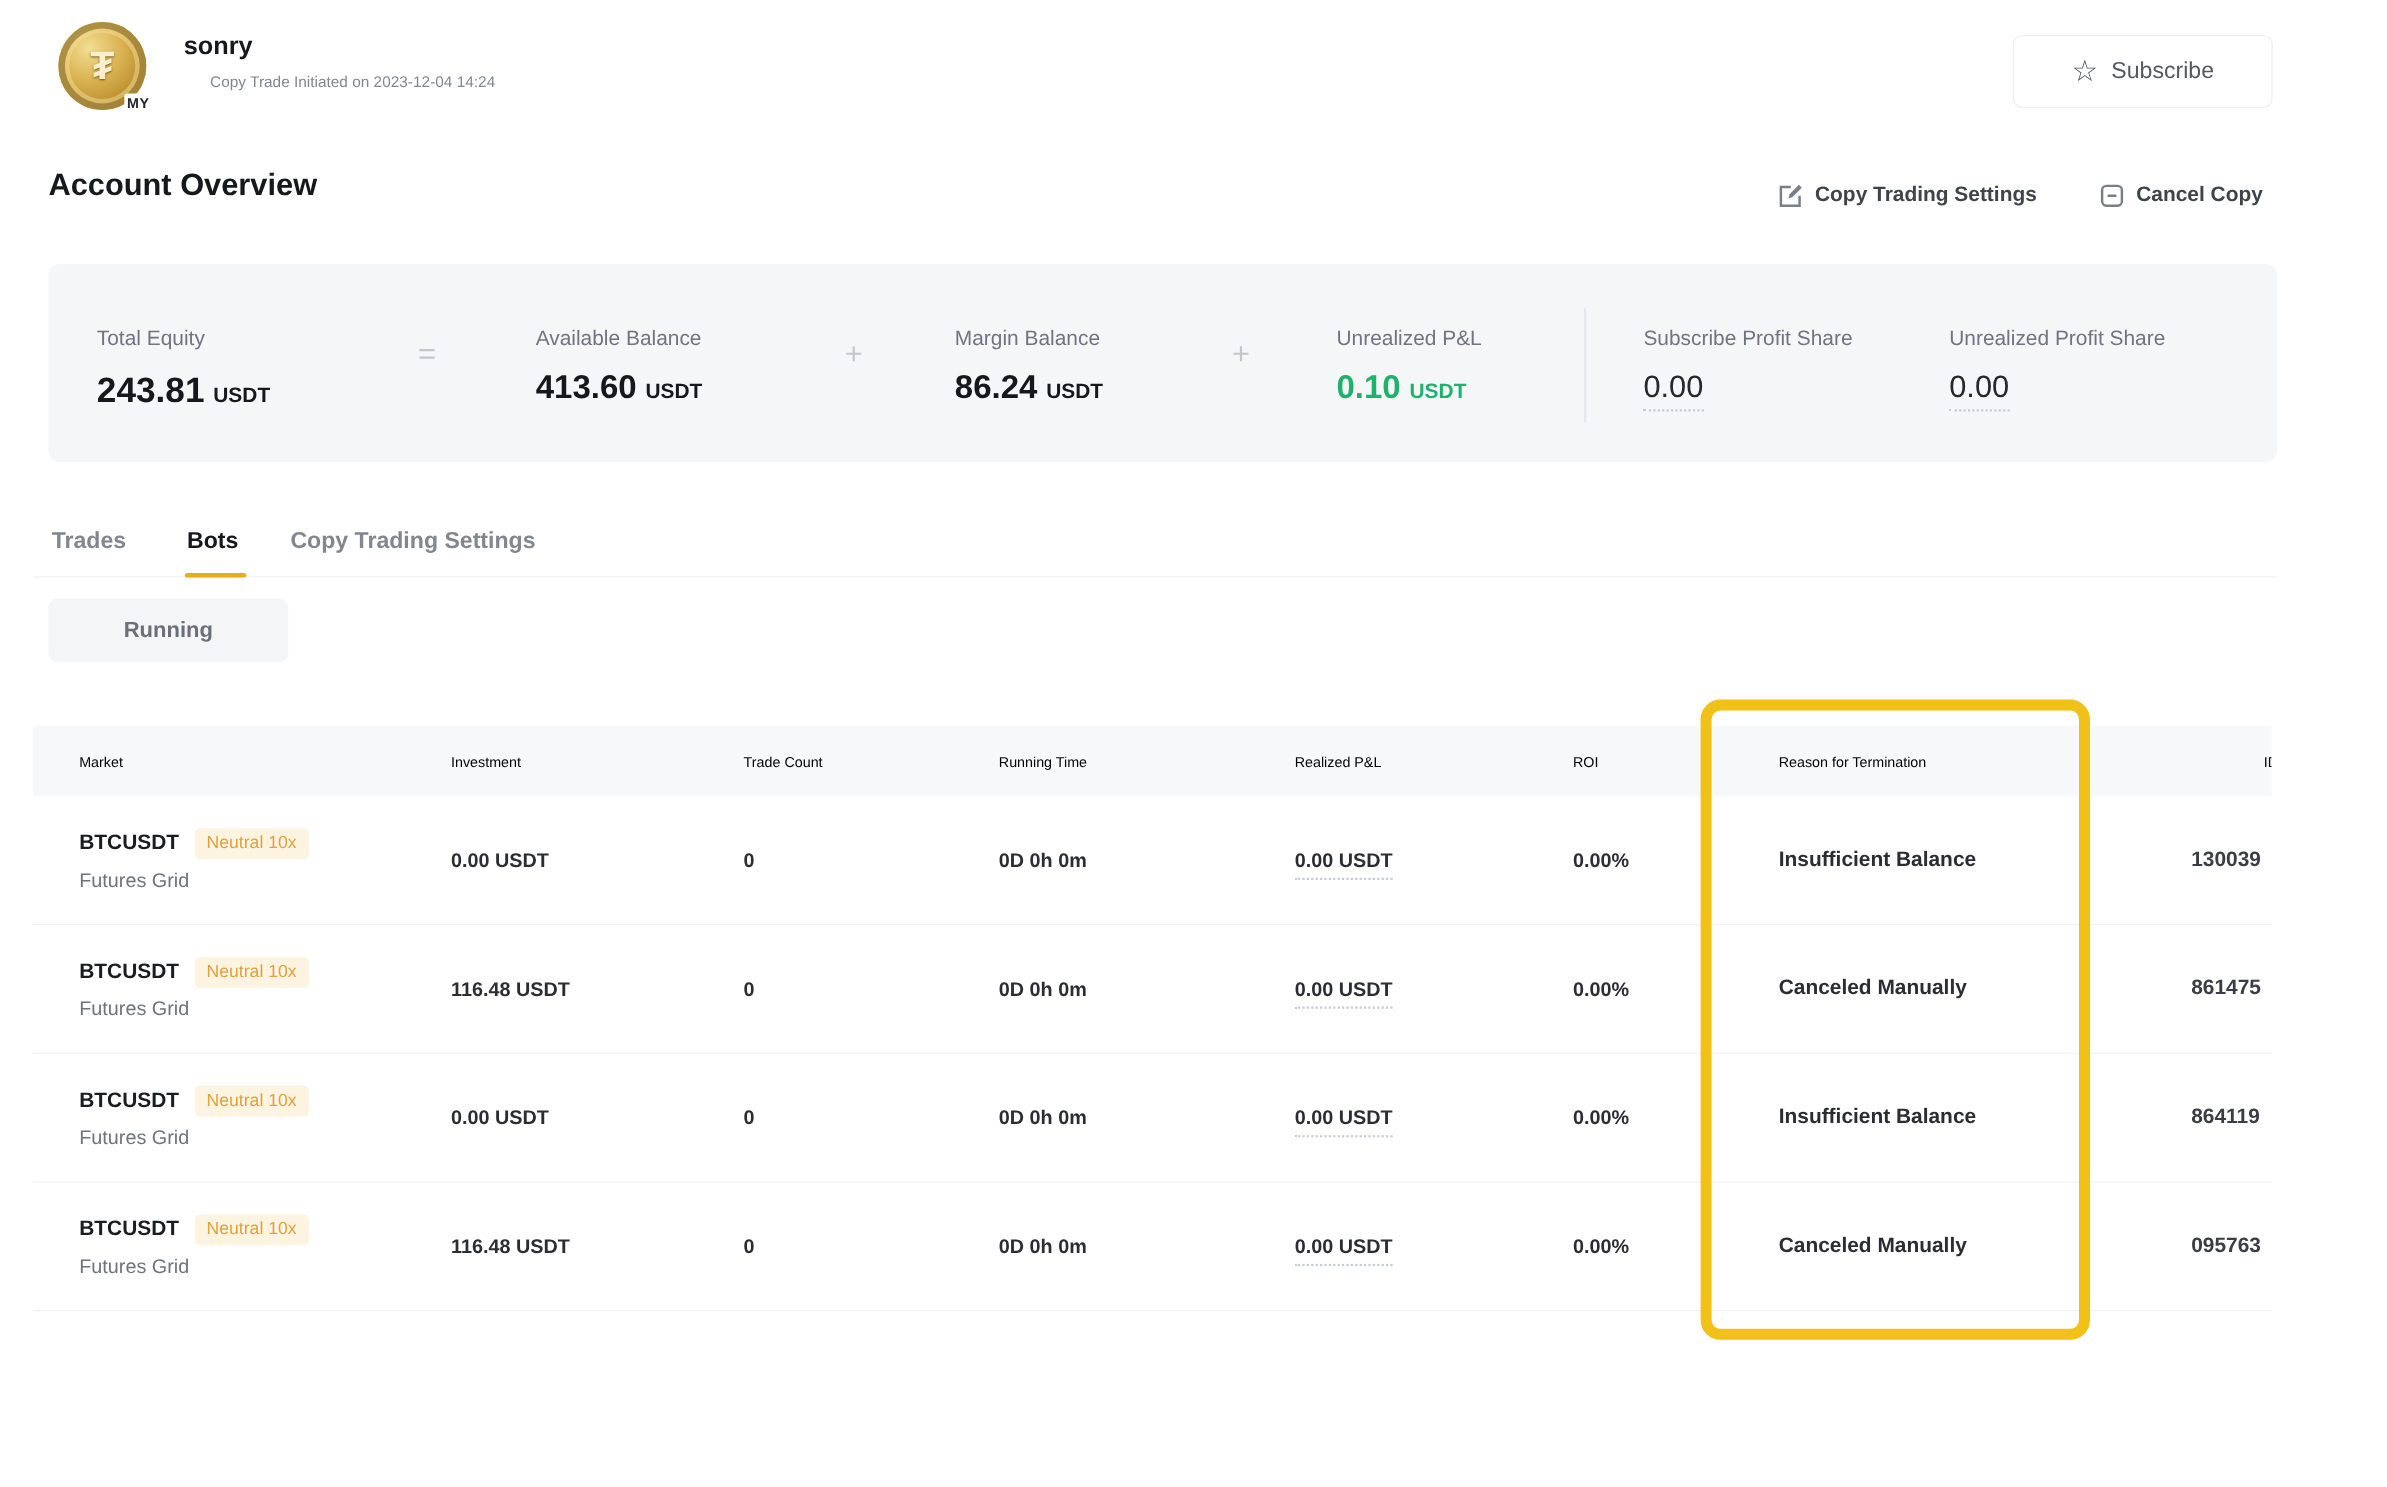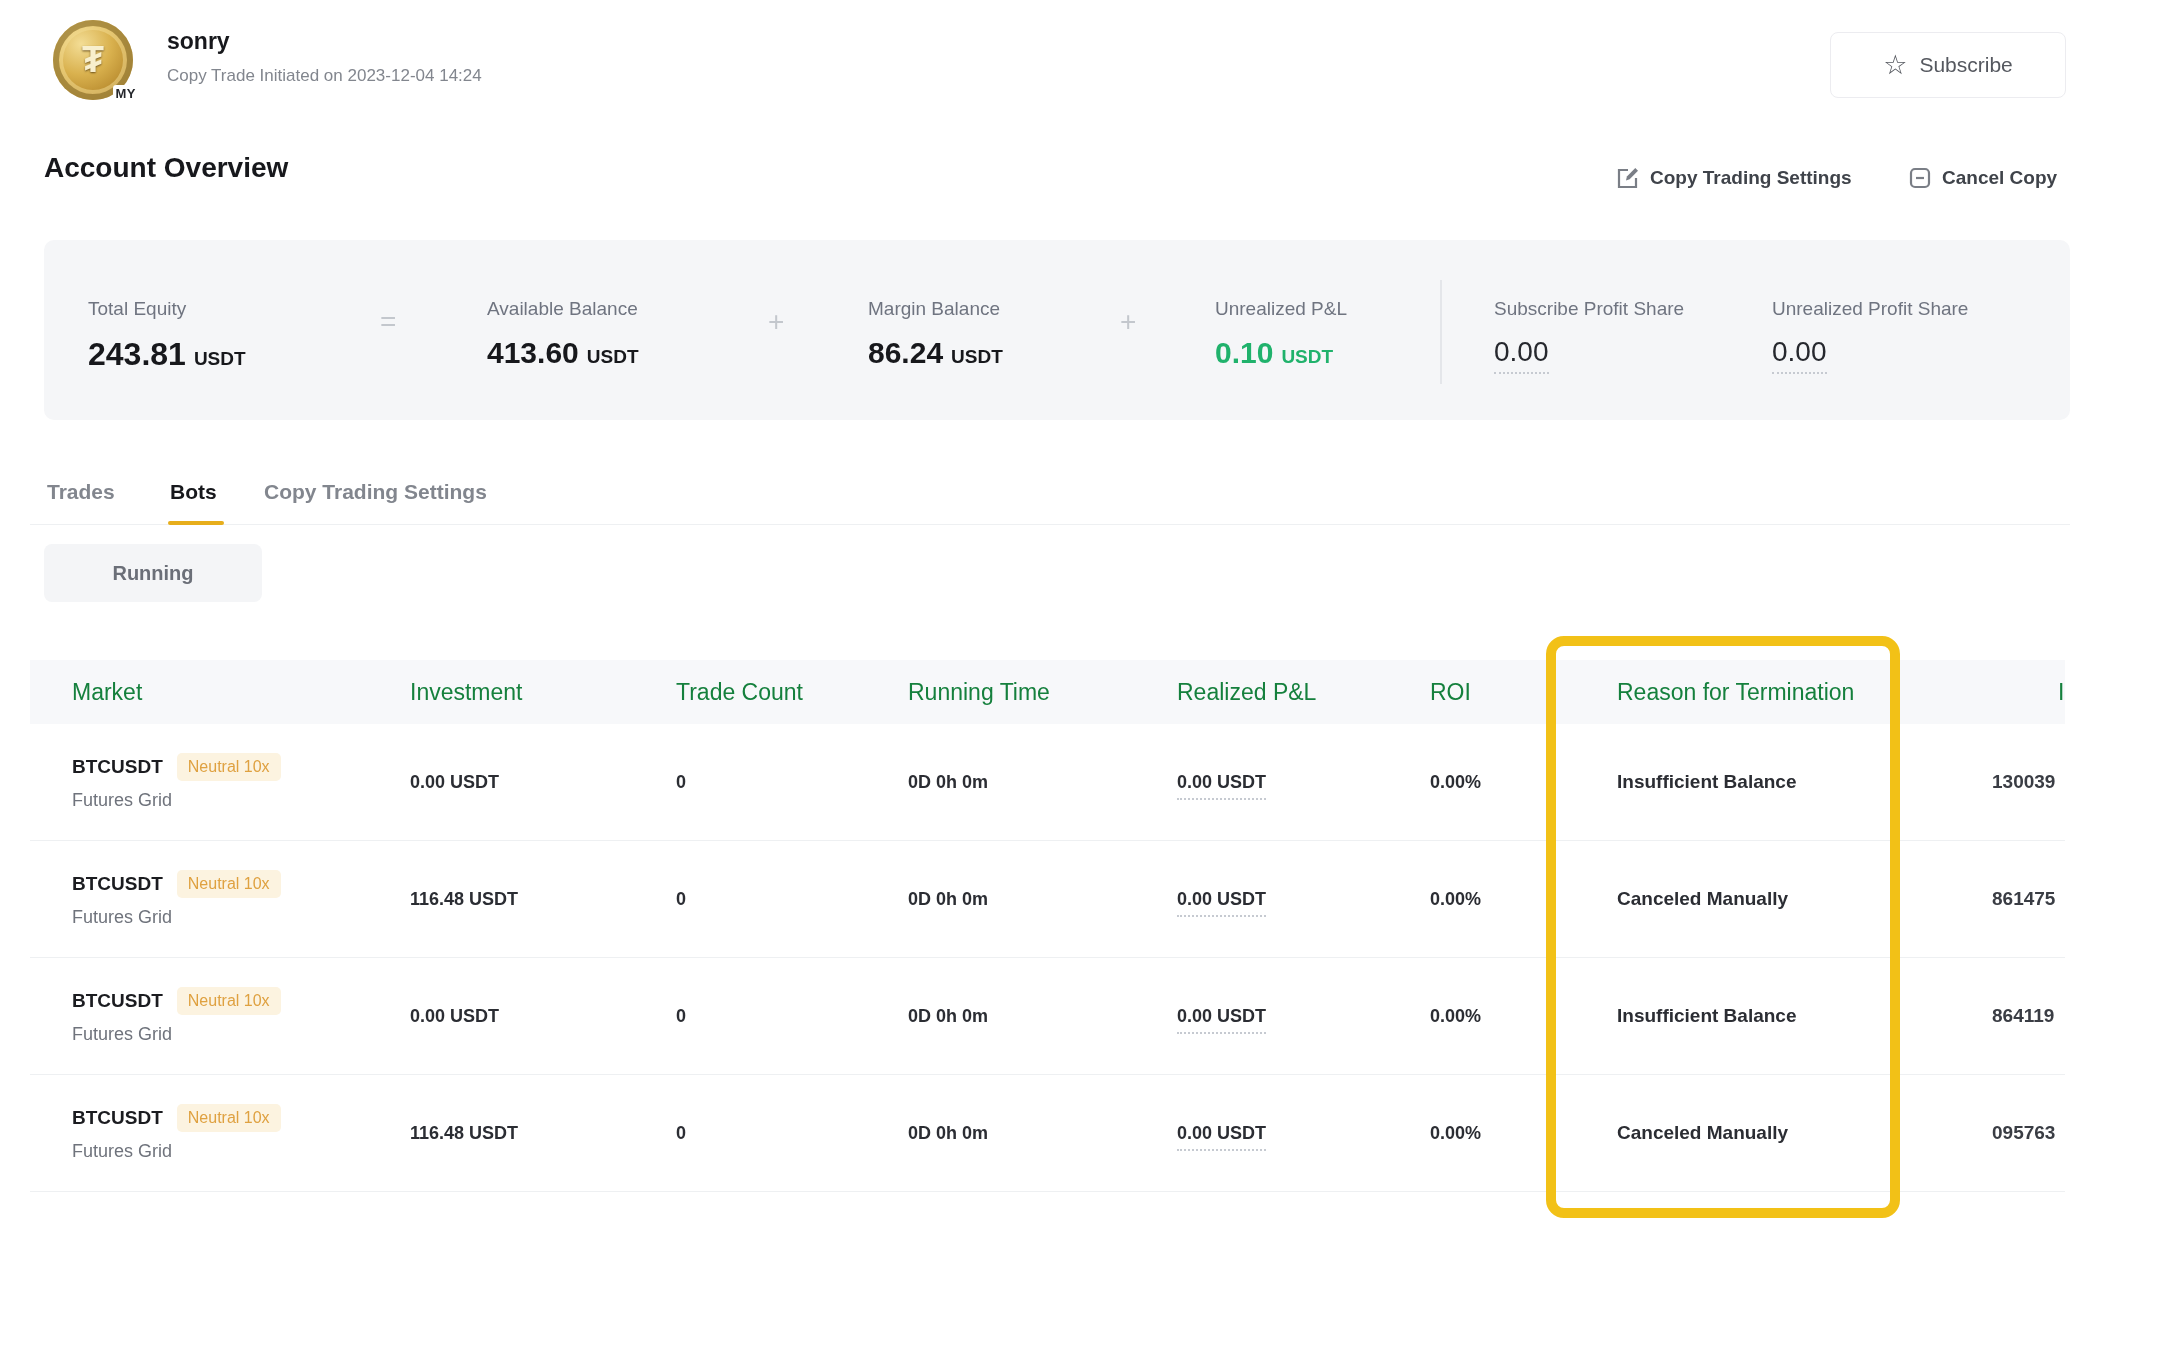--- a/index.html
+++ b/index.html
@@ -12,21 +12,21 @@
   .avatar-wrap { position:relative; width:80px; height:80px; }
   .avatar { width:80px; height:80px; border-radius:50%;
     background:radial-gradient(circle at 35% 30%, #f3dd95 0%, #d9b14e 40%, #b5872b 75%, #7d5f17 100%);
     box-shadow:inset 0 0 0 6px rgba(122,92,24,.55), inset 0 0 0 10px rgba(243,221,149,.5);
     display:flex; align-items:center; justify-content:center; }
   .avatar-symbol { font-size:36px; font-weight:bold; color:#f8efcd; text-shadow:0 1px 2px #6d511a; }
   .avatar-badge { position:absolute; right:-6px; bottom:-2px; background:#fff; color:#24262b;
     font-size:13px; font-weight:bold; padding:1px 3px; border-radius:3px; letter-spacing:.5px; }
   .trader-info { margin-left:34px; padding-top:8px; }
   .trader-name { font-size:23px; font-weight:bold; color:#17181c; }
-  .trader-sub { margin-top:11px; font-size:17px; color:#82868e; }
+  .trader-sub { margin-top:11px; font-size:14px; color:#82868e;margin-left:24px; }
 
   .subscribe-btn { position:absolute; left:1830px; top:32px; width:236px; height:66px;
     border:1px solid #ececf0; border-radius:8px; background:#fff; display:flex;
     align-items:center; justify-content:center; gap:12px; cursor:pointer; }
   .star { font-size:27px; color:#55585f; line-height:1; }
   .subscribe-label { font-size:21px; font-weight:normal; color:#55585f; }
 
   
   .page-title { position:absolute; left:44px; top:152px; font-size:28px; font-weight:bold; color:#17181c; }
   .action-link { position:absolute; top:166px; display:flex; align-items:center; gap:10px; cursor:pointer; }
@@ -69,21 +69,21 @@
     align-items:center; justify-content:center; cursor:pointer; }
   .bots-select-label { font-size:19px; color:#2b2d33; }
   .chevron { position:absolute; right:24px; top:19px; font-size:15px; color:#9ba0a8; }
 
   
   .table-clip { position:absolute; left:30px; top:660px; width:2035px; height:533px; overflow:hidden; }
   .btable { width:2270px; }
   .thead, .trow { display:grid; padding-left:42px;
     grid-template-columns:338px 266px 232px 269px 253px 187px 375px 280px; }
   .thead { height:64px; background:#f7f8fa; align-items:center; }
-  .th { font-size:23px; color:#15803d; white-space:nowrap; }
+  .th { font-size:13px; color:#000000; white-space:nowrap; }
   .th-id { padding-left:66px; }
   .trow { height:117px; align-items:center; border-bottom:1px solid #eef0f2; }
   .cell { font-size:18px; font-weight:bold; color:#2b2d33; white-space:nowrap; }
   .market-top { display:flex; align-items:center; }
   .market-name { font-size:19px; font-weight:bold; color:#1b1c20; }
   .lev-badge { margin-left:14px; background:#fcf3e0; color:#dfa140; font-size:16px;
     font-weight:400; padding:5px 11px; border-radius:5px; }
   .market-sub { margin-top:9px; font-size:18px; font-weight:400; color:#6f737c; }
   .dotted { border-bottom:2px dotted #c6cad1; padding-bottom:6px; cursor:default; }
   .reason-cell { font-size:19px; }

